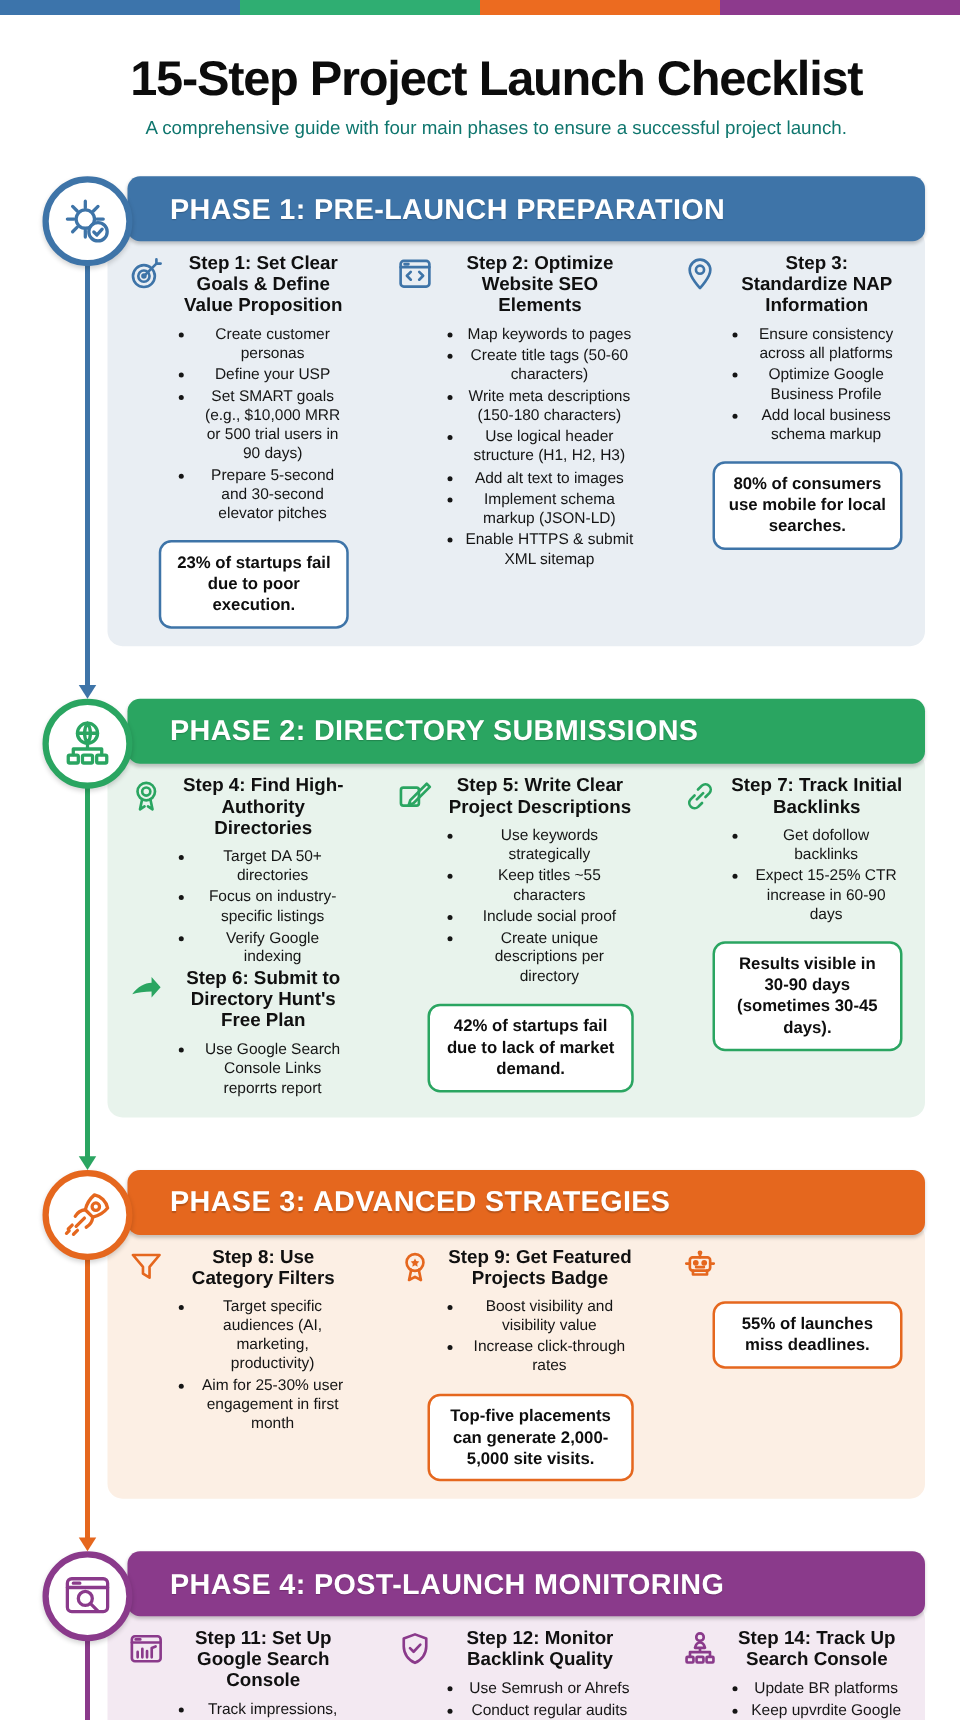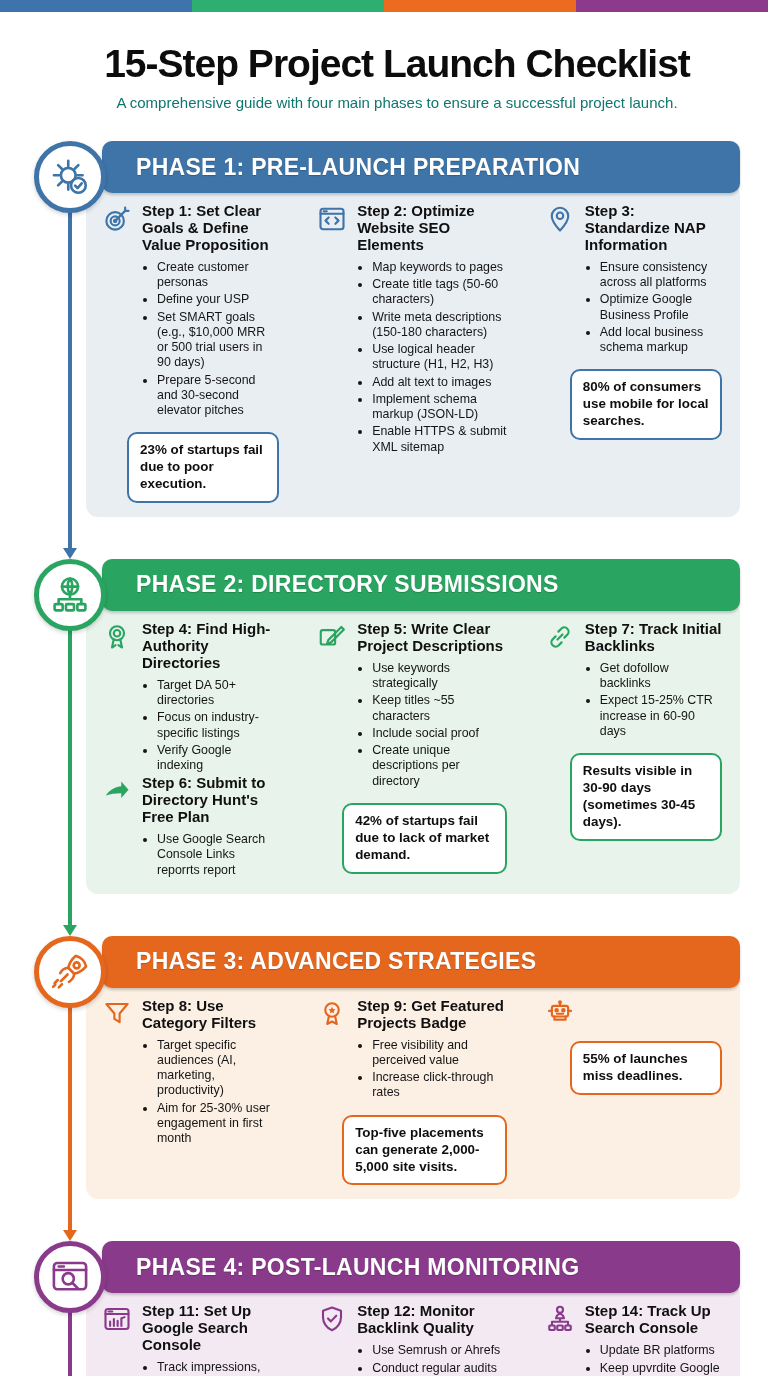--- a/index.html
+++ b/index.html
@@ -8,21 +8,21 @@
     width:768px; height:1376px; overflow:hidden;
     background:#ffffff; color:#141414;
     font-family:"Liberation Sans", sans-serif;
   }
   .topbar { display:flex; height:12px; width:100%; }
   .topbar div { flex:1; }
   header { text-align:center; margin-top:30px;margin-left:26px; }
   h1 { margin:0; font-size:39px; letter-spacing:-1px; font-weight:bold; color:#0c0c0c; }
   .subtitle { margin:8px 0 0 0; font-size:15px; color:#0f766e; }
   main { margin-top:24px; }
-  .phase { position:relative; margin:0 28px 36px 30px; padding-top:6px; }
+  .phase { position:relative; margin:0 28px 36px 30px; padding-top:6px;text-align:center; }
   .phase:last-of-type { margin-bottom:14px; }
   .phase-circle {
     position:absolute; left:4px; top:6px; width:72px; height:72px;
     background:#fff; border:5px solid var(--c); border-radius:50%;
     display:flex; align-items:center; justify-content:center; z-index:3;
     box-shadow:0 2px 4px rgba(0,0,0,.18);
   }
   .phase-circle .picon { color:var(--c); display:flex; }
   .connector { position:absolute; left:38px; top:74px; bottom:-32px; width:4px; background:var(--c); z-index:0; }
   .connector::after {
@@ -282,21 +282,21 @@
               <span class="step-icon">
                 <svg viewBox="0 0 24 24" width="30" height="30" fill="none" stroke="currentColor" stroke-width="1.7" stroke-linecap="round" stroke-linejoin="round">
                   <circle cx="12" cy="8.8" r="5.4"></circle>
                   <path d="M12 6.2l.85 1.7 1.9.3-1.35 1.35.3 1.9L12 10.6l-1.7.85.3-1.9L9.25 8.2l1.9-.3z" fill="currentColor" stroke="none"></path>
                   <path d="M9.6 13.4L8.2 20l3.8-2 3.8 2-1.4-6.6"></path>
                 </svg>
               </span>
               <div class="step-text">
                 <div class="step-title">Step 9: Get Featured Projects Badge</div>
                 <ul>
-                  <li>Free visibility and perceived value</li>
+                  <li>Boost visibility and visibility value</li>
                   <li>Increase click-through rates</li>
                 </ul>
               </div>
             </div>
             <div class="callout">Top-five placements can generate 2,000-5,000 site visits.</div>
           </div>
           <div class="cell">
             <div class="step">
               <span class="step-icon">
                 <svg viewBox="0 0 24 24" width="30" height="30" fill="none" stroke="currentColor" stroke-width="1.7" stroke-linecap="round" stroke-linejoin="round">

